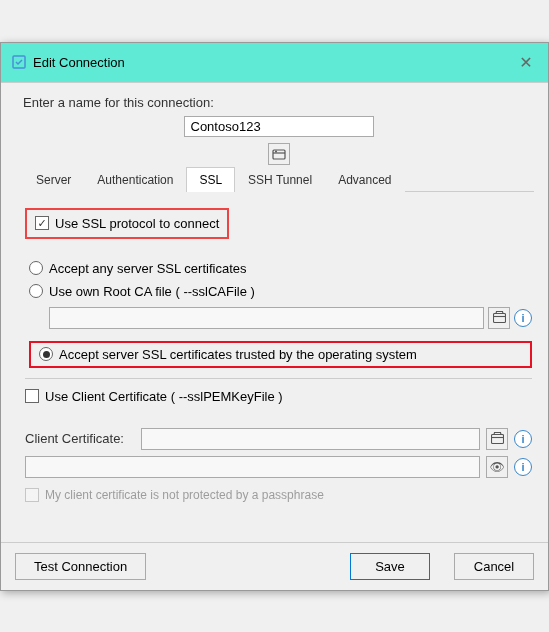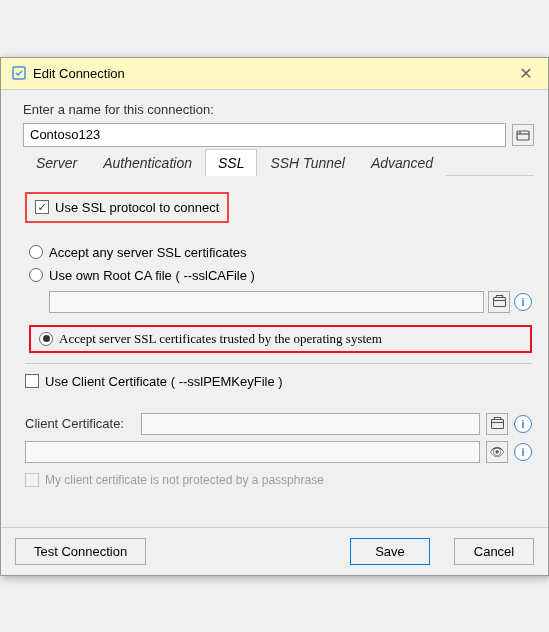--- a/index.html
+++ b/index.html
@@ -12,27 +12,27 @@
       justify-content: center;
       min-height: 100vh;
     }
     .dialog {
       width: 549px;
       background: #f0f0f0;
       border: 1px solid #999;
       box-shadow: 2px 2px 8px rgba(0,0,0,0.3);
     }
     .title-bar {
-      background: #fef9c3;
+      background: #5eead4;
       border-bottom: 1px solid #ccc;
       padding: 6px 10px;
       display: flex;
       align-items: center;
       justify-content: space-between;
-      height: 32px;
+      height: 40px;
     }
     .title-bar-left {
       display: flex;
       align-items: center;
       gap: 6px;
     }
     .title-icon {
       width: 16px;
       height: 16px;
       display: flex;
@@ -63,20 +63,21 @@
     .connection-name-label {
       font-size: 13px;
       color: #333;
       margin-bottom: 6px;
     }
     .connection-name-row {
       display: flex;
       align-items: center;
       gap: 6px;
       margin-bottom: 2px;
+      flex-direction: column;
     }
     .connection-name-input {
       flex: 1;
       height: 24px;
       border: 1px solid #aaa;
       padding: 2px 6px;
       font-size: 13px;
       background: #fff;
     }
     .icon-btn {
@@ -92,28 +93,27 @@
       color: #555;
     }
     .tabs-bar {
       display: flex;
       border-bottom: 1px solid #ccc;
       background: #f0f0f0;
       margin-bottom: 12px;
     }
     .tab {
       padding: 5px 12px;
-      font-size: 14px;
+      font-size: 12px;
       cursor: pointer;
       border: 1px solid transparent;
       border-bottom: none;
       margin-bottom: -1px;
       background: #f0f0f0;
       color: #333;
-      font-style: italic;
     }
     .tab.active {
       background: #fff;
       border-color: #ccc;
       border-bottom-color: #fff;
       color: #000;
     }
     .tab-content {
       padding: 4px 2px;
     }
@@ -178,21 +178,20 @@
       height: 7px;
       border-radius: 50%;
       background: #333;
     }
     .radio-highlight-box {
       border: 2px solid #e81123;
       padding: 4px 8px;
       display: inline-flex;
       align-items: center;
       gap: 6px;
-      font-family: Liberation Serif, serif;
     }
     .input-row {
       display: flex;
       align-items: center;
       gap: 4px;
       margin-bottom: 4px;
     }
     .file-input {
       flex: 1;
       height: 22px;

